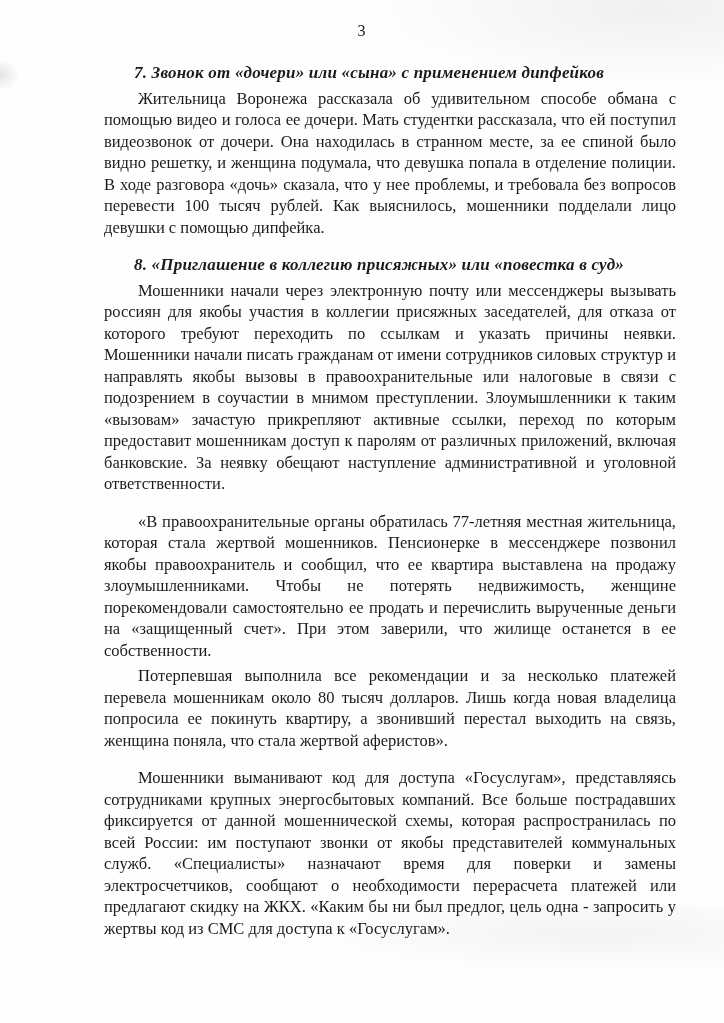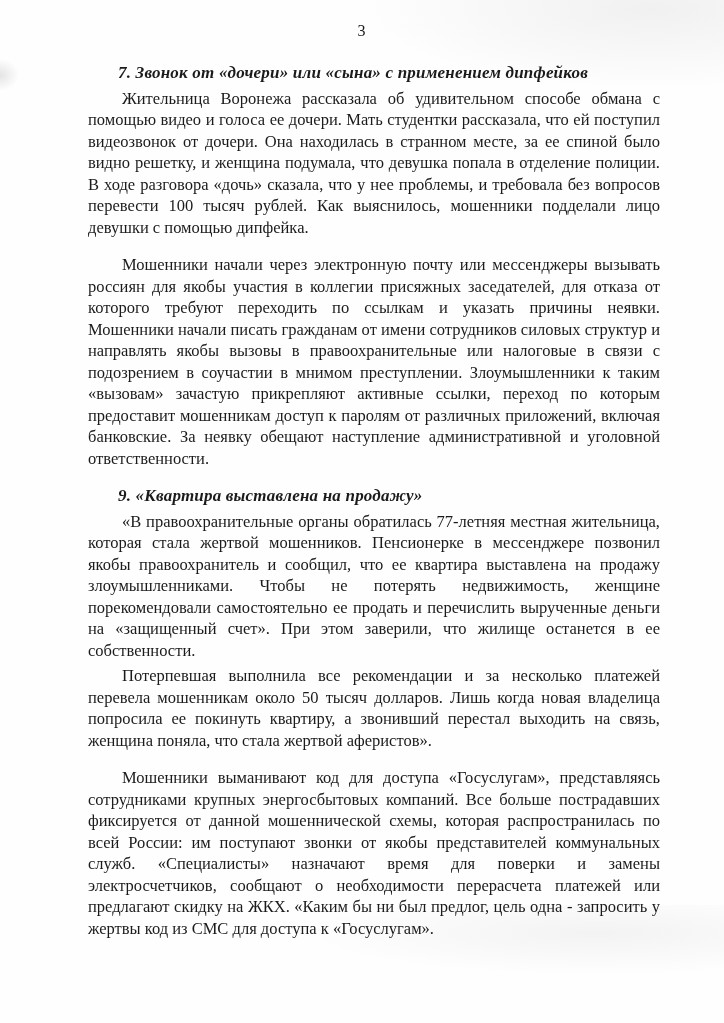--- a/index.html
+++ b/index.html
@@ -41,21 +41,21 @@
     top: 22px;
     left: 0;
     width: 100%;
     text-align: center;
     font-size: 16px;
     letter-spacing: 1px;
   }
   .content {
     position: absolute;
     top: 62px;
-    left: 84px;
+    left: 100px;
     width: 580px;
   }
   .section {
     margin: 0 0 16px 0;
   }
   .section-title {
     margin: 0;
     font-size: 17px;
     line-height: 21.5px;
     font-weight: bold;
@@ -83,27 +83,27 @@
   <div class="page-number">3</div>
 
   <div class="content">
 
     <div class="section">
       <h2 class="section-title">7. Звонок от «дочери» или «сына» с применением дипфейков</h2>
       <p>Жительница Воронежа рассказала об удивительном способе обмана с помощью видео и голоса ее дочери. Мать студентки рассказала, что ей поступил видеозвонок от дочери. Она находилась в странном месте, за ее спиной было видно решетку, и женщина подумала, что девушка попала в отделение полиции. В ходе разговора «дочь» сказала, что у нее проблемы, и требовала без вопросов перевести 100 тысяч рублей. Как выяснилось, мошенники подделали лицо девушки с помощью дипфейка.</p>
     </div>
 
     <div class="section">
+      <h2 class="section-title">8. «Приглашение в коллегию присяжных» или «повестка в суд»</h2>
       <p>Мошенники начали через электронную почту или мессенджеры вызывать россиян для якобы участия в коллегии присяжных заседателей, для отказа от которого требуют переходить по ссылкам и указать причины неявки. Мошенники начали писать гражданам от имени сотрудников силовых структур и направлять якобы вызовы в правоохранительные или налоговые в связи с подозрением в соучастии в мнимом преступлении. Злоумышленники к таким «вызовам» зачастую прикрепляют активные ссылки, переход по которым предоставит мошенникам доступ к паролям от различных приложений, включая банковские. За неявку обещают наступление административной и уголовной ответственности.</p>
     </div>
 
     <div class="section">
-      <h2 class="section-title">9. «Квартира выставлена на продажу»</h2>
       <p>«В правоохранительные органы обратилась 77-летняя местная жительница, которая стала жертвой мошенников. Пенсионерке в мессенджере позвонил якобы правоохранитель и сообщил, что ее квартира выставлена на продажу злоумышленниками. Чтобы не потерять недвижимость, женщине порекомендовали самостоятельно ее продать и перечислить вырученные деньги на «защищенный счет». При этом заверили, что жилище останется в ее собственности.</p>
-      <p>Потерпевшая выполнила все рекомендации и за несколько платежей перевела мошенникам около 50 тысяч долларов. Лишь когда новая владелица попросила ее покинуть квартиру, а звонивший перестал выходить на связь, женщина поняла, что стала жертвой аферистов».</p>
+      <p>Потерпевшая выполнила все рекомендации и за несколько платежей перевела мошенникам около 80 тысяч долларов. Лишь когда новая владелица попросила ее покинуть квартиру, а звонивший перестал выходить на связь, женщина поняла, что стала жертвой аферистов».</p>
     </div>
 
     <div class="section">
       <p>Мошенники выманивают код для доступа «Госуслугам», представляясь сотрудниками крупных энергосбытовых компаний. Все больше пострадавших фиксируется от данной мошеннической схемы, которая распространилась по всей России: им поступают звонки от якобы представителей коммунальных служб. «Специалисты» назначают время для поверки и замены электросчетчиков, сообщают о необходимости перерасчета платежей или предлагают скидку на ЖКХ. «Каким бы ни был предлог, цель одна - запросить у жертвы код из СМС для доступа к «Госуслугам».</p>
     </div>
 
   </div>
 </div>
 
 </body></html>

